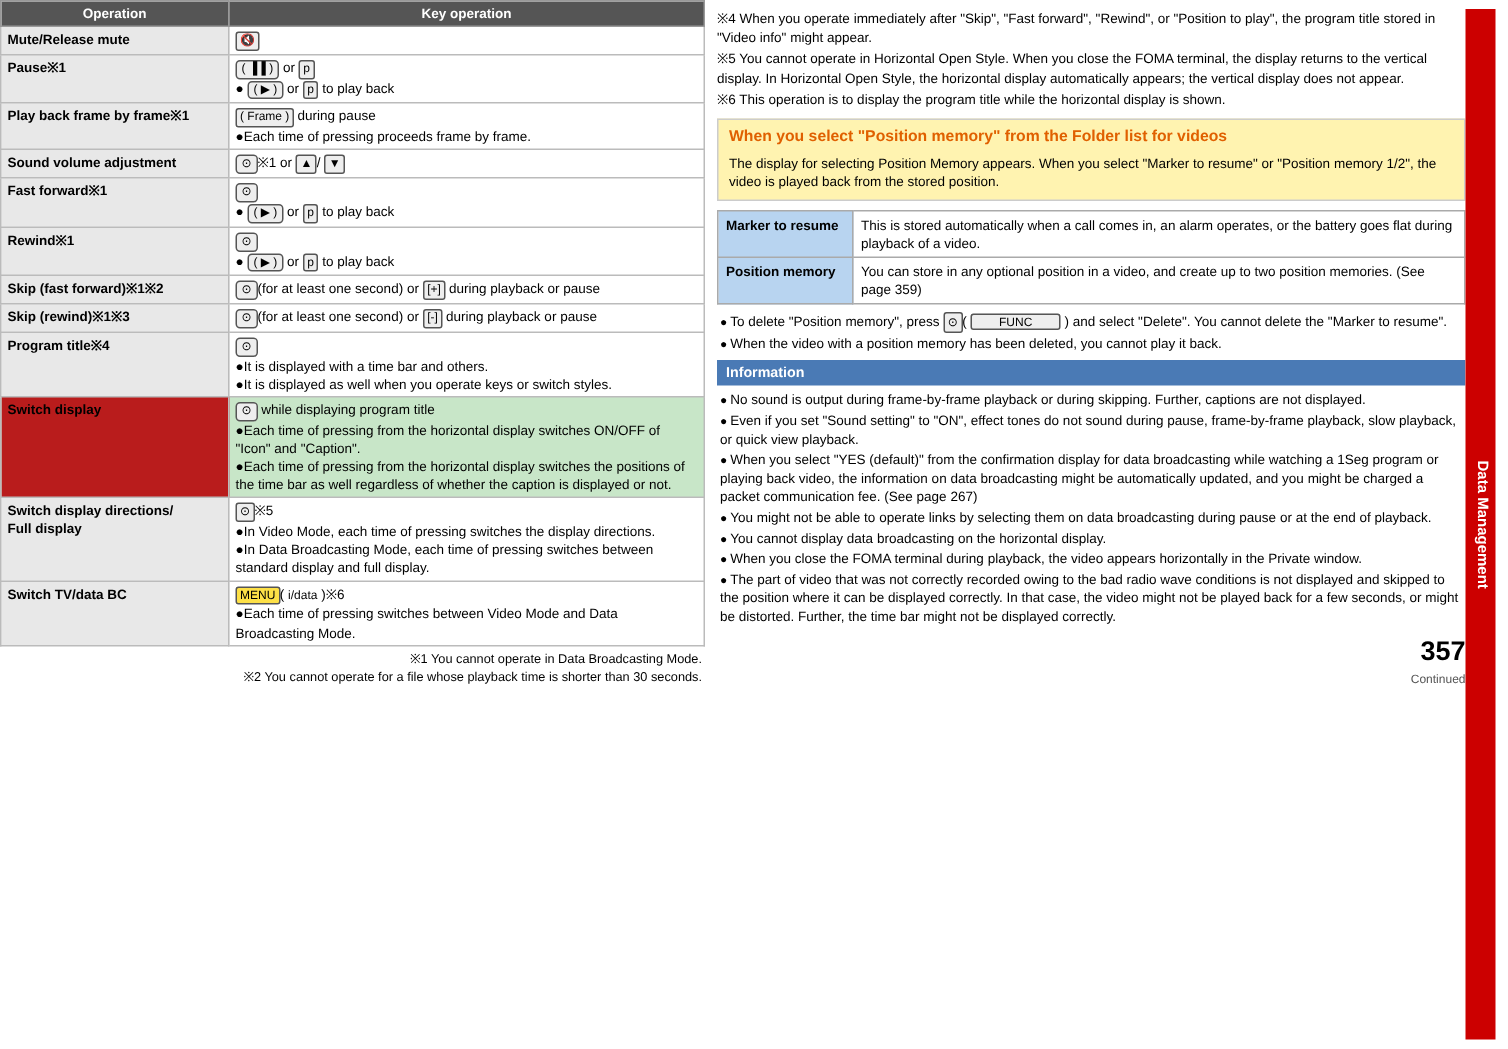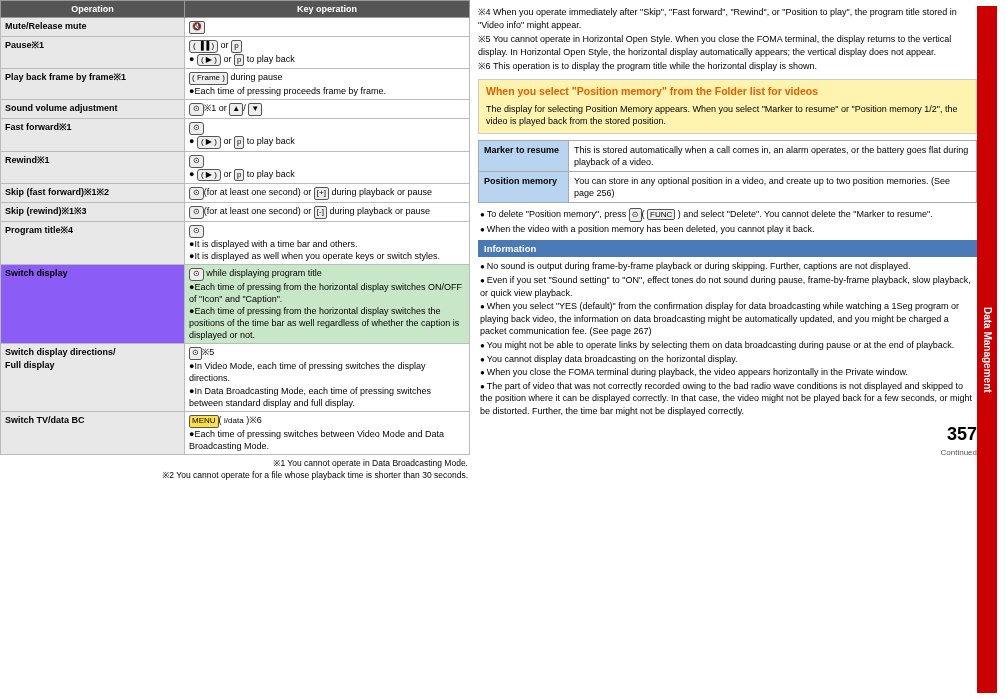--- a/index.html
+++ b/index.html
@@ -46,21 +46,21 @@
     }
     .op-table td {
       border: 1px solid #bbb;
       padding: 2px 4px;
       vertical-align: top;
       line-height: 1.35;
     }
     .op-table td:first-child {
       background: #e8e8e8;
       font-weight: bold;
-      width: 184px;
+      width: 152px;
       font-size: 9px;
     }
     .op-table td:last-child {
       font-size: 9px;
     }
     .footnotes {
       font-size: 8.5px;
       padding: 3px 2px;
       line-height: 1.4;
       text-align: right;
@@ -232,21 +232,21 @@
       <tr>
         <td>Program title※4</td>
         <td>
           <span style="display:inline-block;border:1px solid #555;border-radius:3px;padding:0 3px;font-size:8px;background:#eee;">⊙</span><br>
           ●It is displayed with a time bar and others.<br>
           ●It is displayed as well when you operate keys or switch styles.
         </td>
       </tr>
 
       <tr style="background:#c8e6c8;">
-        <td style="background:#8b5cf6;font-weight:bold;">Switch display</td>
+        <td style="background:#b91c1c;font-weight:bold;">Switch display</td>
         <td>
           <span style="display:inline-block;border:1px solid #555;border-radius:3px;padding:0 3px;font-size:8px;background:#eee;">⊙</span> while displaying program title<br>
           ●Each time of pressing from the horizontal display switches ON/OFF of "Icon" and "Caption".<br>
           ●Each time of pressing from the horizontal display switches the positions of the time bar as well regardless of whether the caption is displayed or not.
         </td>
       </tr>
 
       <tr>
         <td>Switch display directions/<br>Full display</td>
         <td>
@@ -291,27 +291,27 @@
       </div>
 
       <table class="pos-table">
         <tbody>
           <tr>
             <td>Marker to resume</td>
             <td>This is stored automatically when a call comes in, an alarm operates, or the battery goes flat during playback of a video.</td>
           </tr>
           <tr>
             <td>Position memory</td>
-            <td>You can store in any optional position in a video, and create up to two position memories. (See page 256)</td>
+            <td>You can store in any optional position in a video, and create up to two position memories. (See page 359)</td>
           </tr>
         </tbody>
       </table>
 
       <div class="bullet-list">
-        <div class="bullet-item">To delete "Position memory", press <span style="display:inline-block;border:1px solid #555;border-radius:2px;padding:0 2px;font-size:8px;background:#eee;">⊙</span>( <span style="font-size:8px;border:1px solid #555;border-radius:2px;padding:0 2px;background:#eee;">FUNC</span> ) and select "Delete". You cannot delete the "Marker to resume".</div>
+        <div class="bullet-item">To delete "Position memory", press <span style="display:inline-block;border:1px solid #555;border-radius:2px;padding:0 2px;font-size:8px;background:#eee;">⊙</span>( <span style="font-size:8px;border:1px solid #555;border-radius:2px;padding:0 18px;background:#eee;">FUNC</span> ) and select "Delete". You cannot delete the "Marker to resume".</div>
         <div class="bullet-item">When the video with a position memory has been deleted, you cannot play it back.</div>
       </div>
 
       <div class="info-box">Information</div>
       <div class="info-content">
         <div class="bullet-item">No sound is output during frame-by-frame playback or during skipping. Further, captions are not displayed.</div>
         <div class="bullet-item">Even if you set "Sound setting" to "ON", effect tones do not sound during pause, frame-by-frame playback, slow playback, or quick view playback.</div>
         <div class="bullet-item">When you select "YES (default)" from the confirmation display for data broadcasting while watching a 1Seg program or playing back video, the information on data broadcasting might be automatically updated, and you might be charged a packet communication fee. (See page 267)</div>
         <div class="bullet-item">You might not be able to operate links by selecting them on data broadcasting during pause or at the end of playback.</div>
         <div class="bullet-item">You cannot display data broadcasting on the horizontal display.</div>

